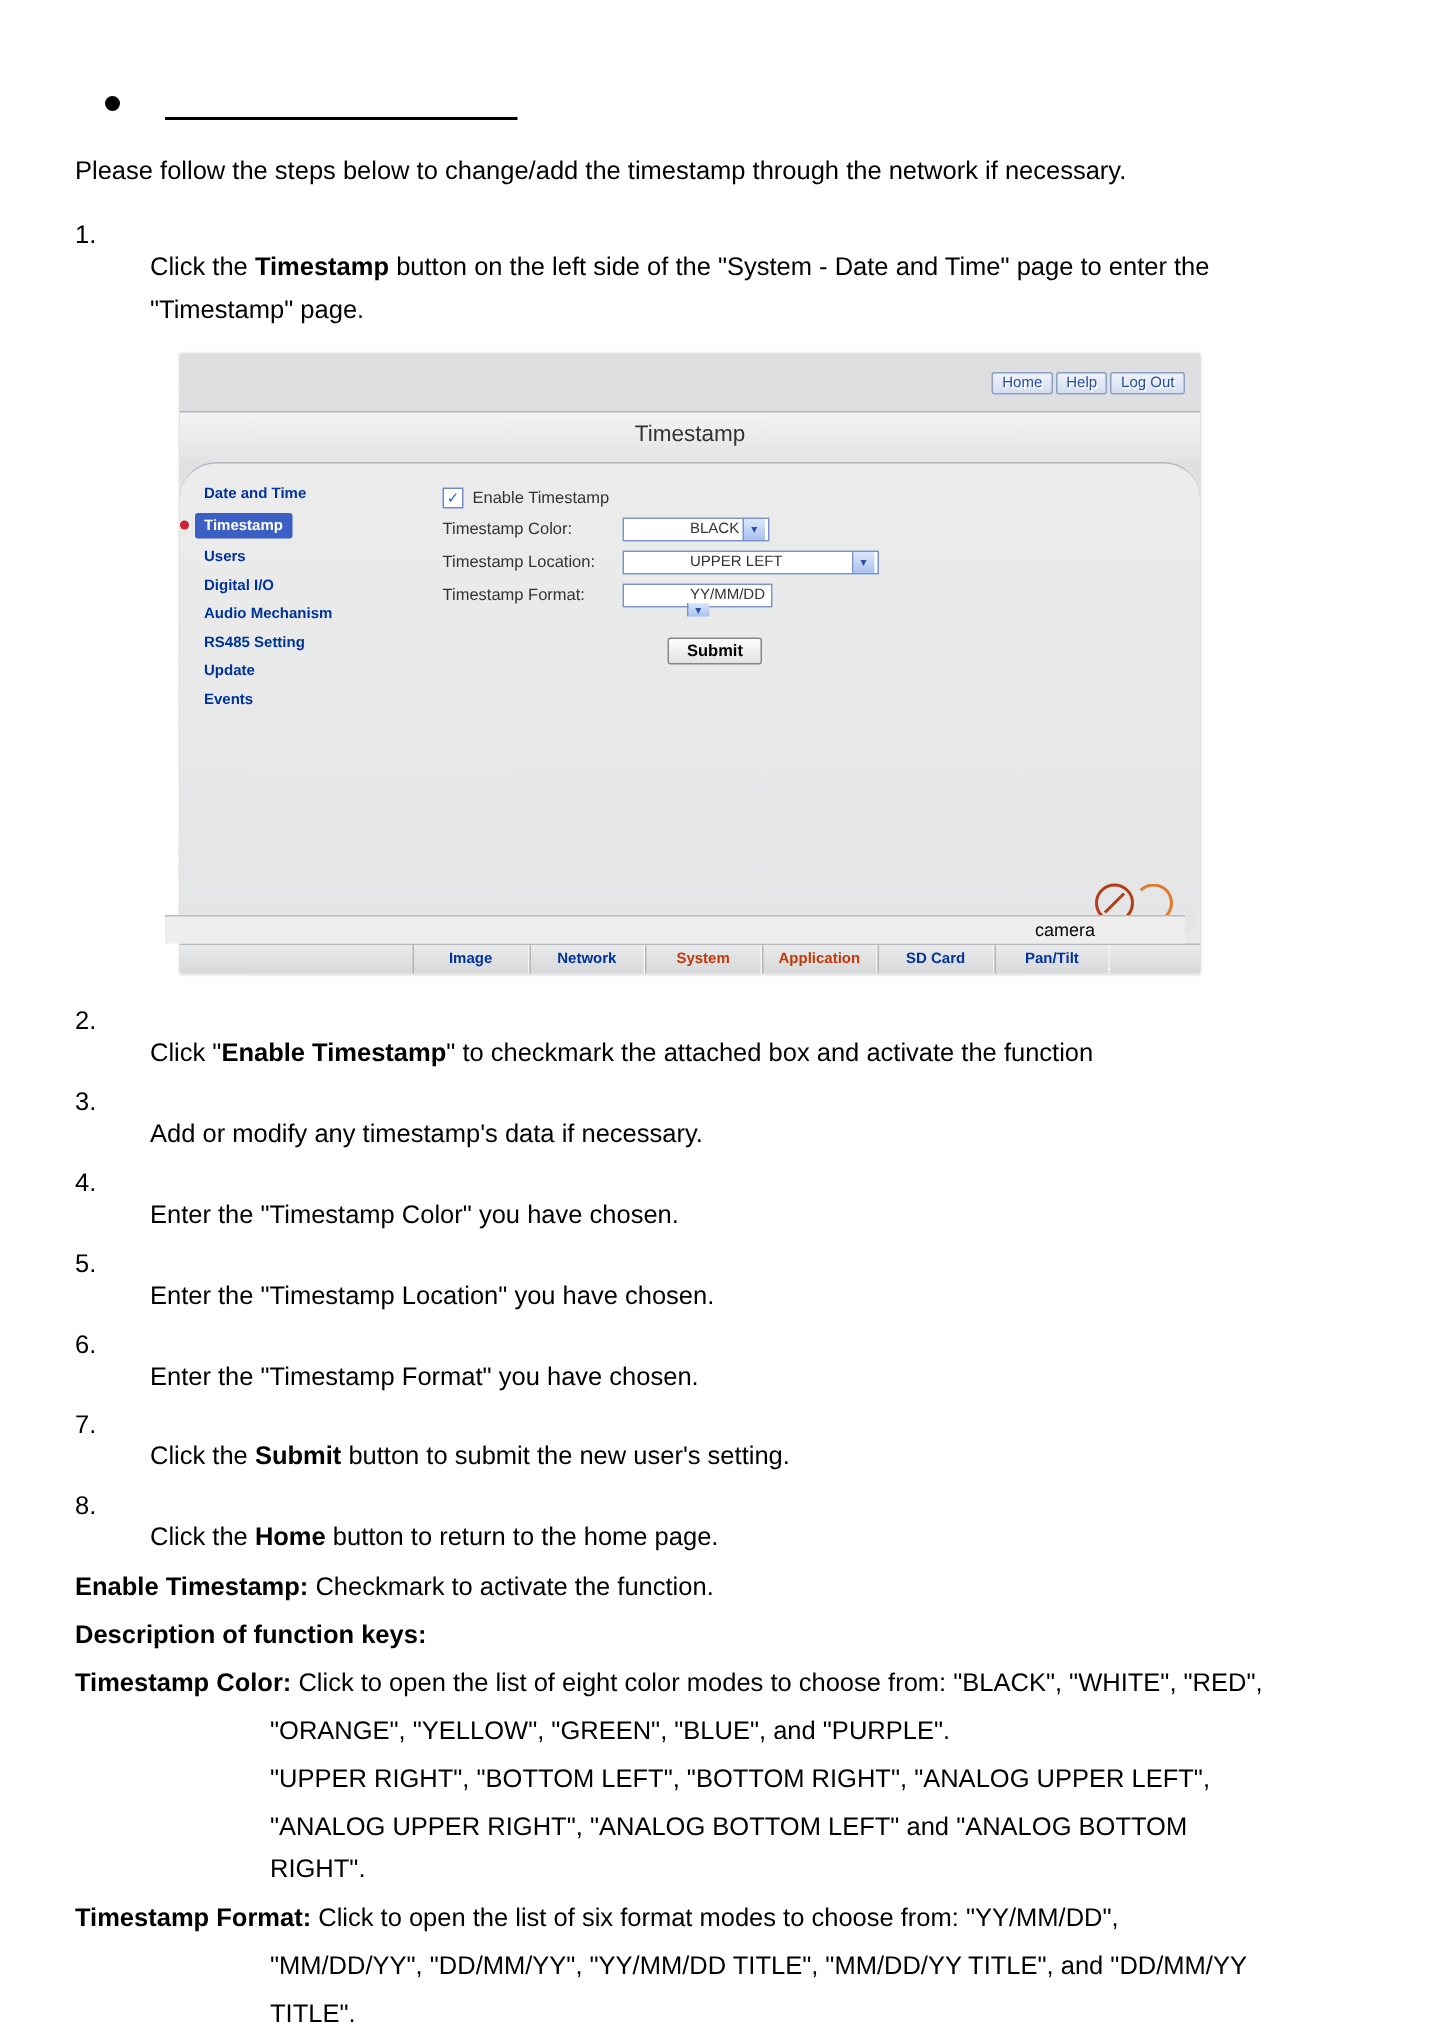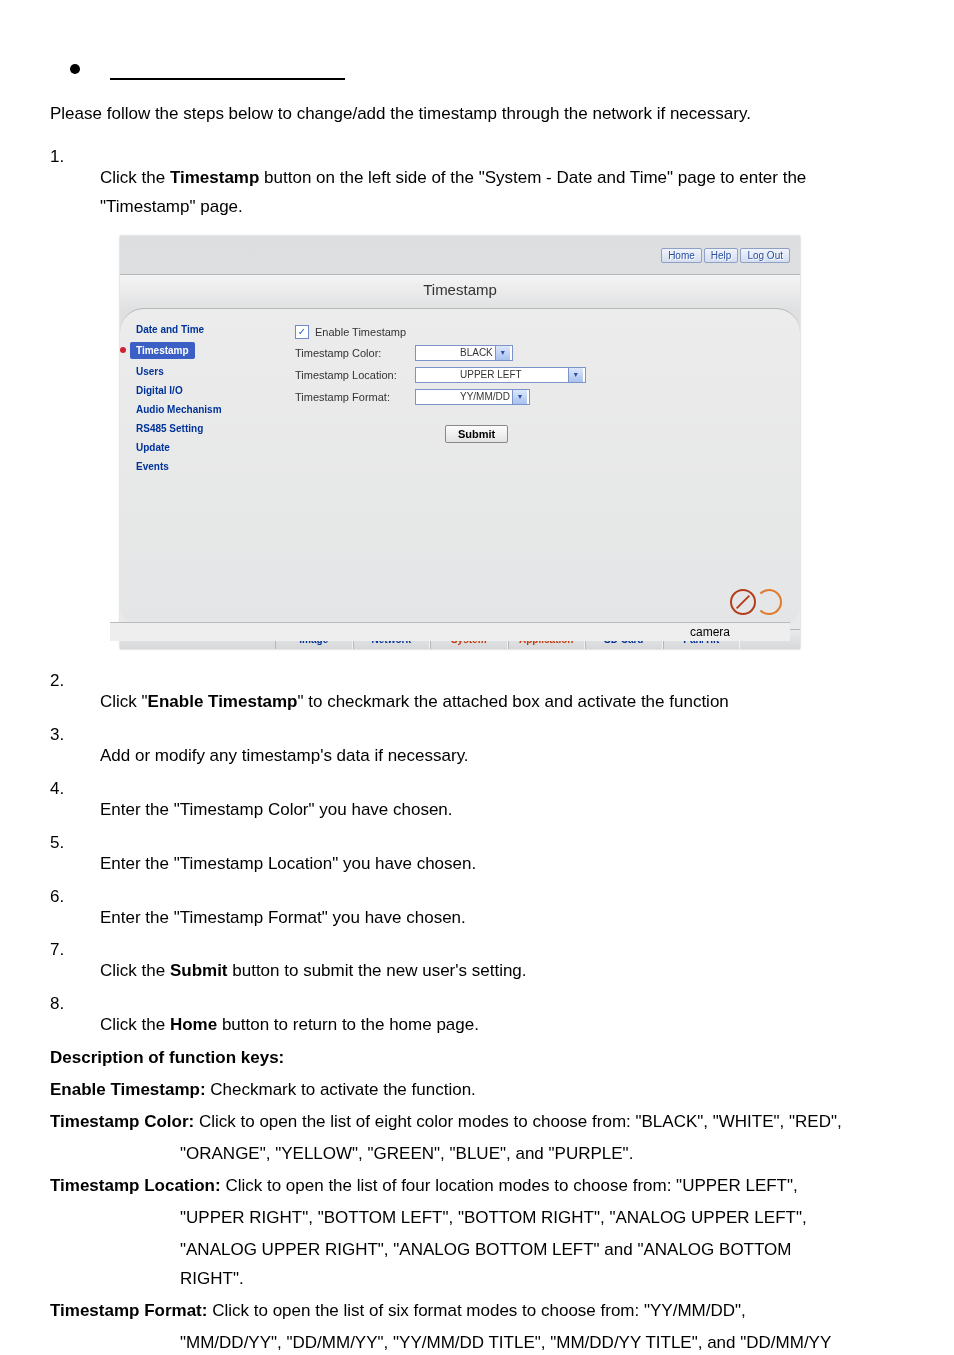--- a/index.html
+++ b/index.html
@@ -126,21 +126,21 @@
     border:1px solid #7a93c9;
     background:#fff;
     font-size:10px;
     padding:1px 2px;
     display:inline-flex; align-items:center;
     min-width:60px;
     height:16px;
     box-sizing:border-box;
   }
   .sel.wide{min-width:130px;gap:44px;}
-  .sel.med{min-width:90px;}
+  .sel.med{min-width:90px;flex-direction:column;}
   .sel-val{flex:1; padding:0 2px;margin-left:40px;}
   .sel-btn{
     width:14px;height:14px;
     background:linear-gradient(#dce7fb,#a9c1ef);
     border-left:1px solid #7a93c9;
     display:flex;align-items:center;justify-content:center;
     color:#2a4fa0; font-size:8px;
   }
   .submit-btn{
     margin-top:14px;
@@ -177,21 +177,21 @@
     width:22px;height:22px;border:2px solid;
     border-radius:50%;
     display:flex;align-items:center;justify-content:center;
     font-weight:bold;
   }
   .logo-circ.a{border-color:#b33d1a;color:#b33d1a;position:relative;}
   .logo-circ.a::after{content:"";position:absolute;width:2px;height:18px;background:#b33d1a;transform:rotate(45deg);}
   .logo-circ.b{border-color:#e07a2c;color:#e07a2c;border-left-color:transparent;}
   .camera-label{
     position:absolute;
-    right:10px; bottom:8px;
+    right:10px; bottom:20px;
     font-size:12px;
     color:#000;
     background: #eee;
     padding:2px 60px 2px 60px;
     border-top:1px solid #bbb;
     width: 100%;
     box-sizing:border-box;
     text-align:right;
   }
   .shot-footer-wrap{position:relative;}
@@ -324,34 +324,31 @@
   </div>
   <div class="ol-item">
     <div class="ol-num">7.</div>
     <div class="ol-body"><span>Click the </span><b>Submit</b><span> button to submit the new user's setting.</span></div>
   </div>
   <div class="ol-item">
     <div class="ol-num">8.</div>
     <div class="ol-body"><span>Click the </span><b>Home</b><span> button to return to the home page.</span></div>
   </div>
 
-  <p class="desc-line"><b>Description of function keys:</b></p>
-
   <p class="desc-line">
     <b>Enable Timestamp: </b><span>Checkmark to activate the function.</span>
   </p>
+
+  <p class="desc-line"><b>Description of function keys:</b></p>
 
   <p class="desc-line">
     <b>Timestamp Color: </b><span>Click to open the list of eight color modes to choose from: "BLACK", "WHITE", "RED",</span>
   </p>
   <p class="desc-cont">"ORANGE", "YELLOW", "GREEN", "BLUE", and "PURPLE".</p>
 
-  <p class="desc-line">
-    <b>Timestamp Location: </b><span>Click to open the list of four location modes to choose from: "UPPER LEFT",</span>
-  </p>
   <p class="desc-cont">"UPPER RIGHT", "BOTTOM LEFT", "BOTTOM RIGHT", "ANALOG UPPER LEFT",</p>
   <p class="desc-cont">"ANALOG UPPER RIGHT", "ANALOG BOTTOM LEFT" and "ANALOG BOTTOM RIGHT".</p>
 
   <p class="desc-line">
     <b>Timestamp Format: </b><span>Click to open the list of six format modes to choose from: "YY/MM/DD",</span>
   </p>
   <p class="desc-cont">"MM/DD/YY", "DD/MM/YY", "YY/MM/DD TITLE", "MM/DD/YY TITLE", and "DD/MM/YY</p>
   <p class="desc-cont">TITLE".</p>
 
   <p class="desc-line">

